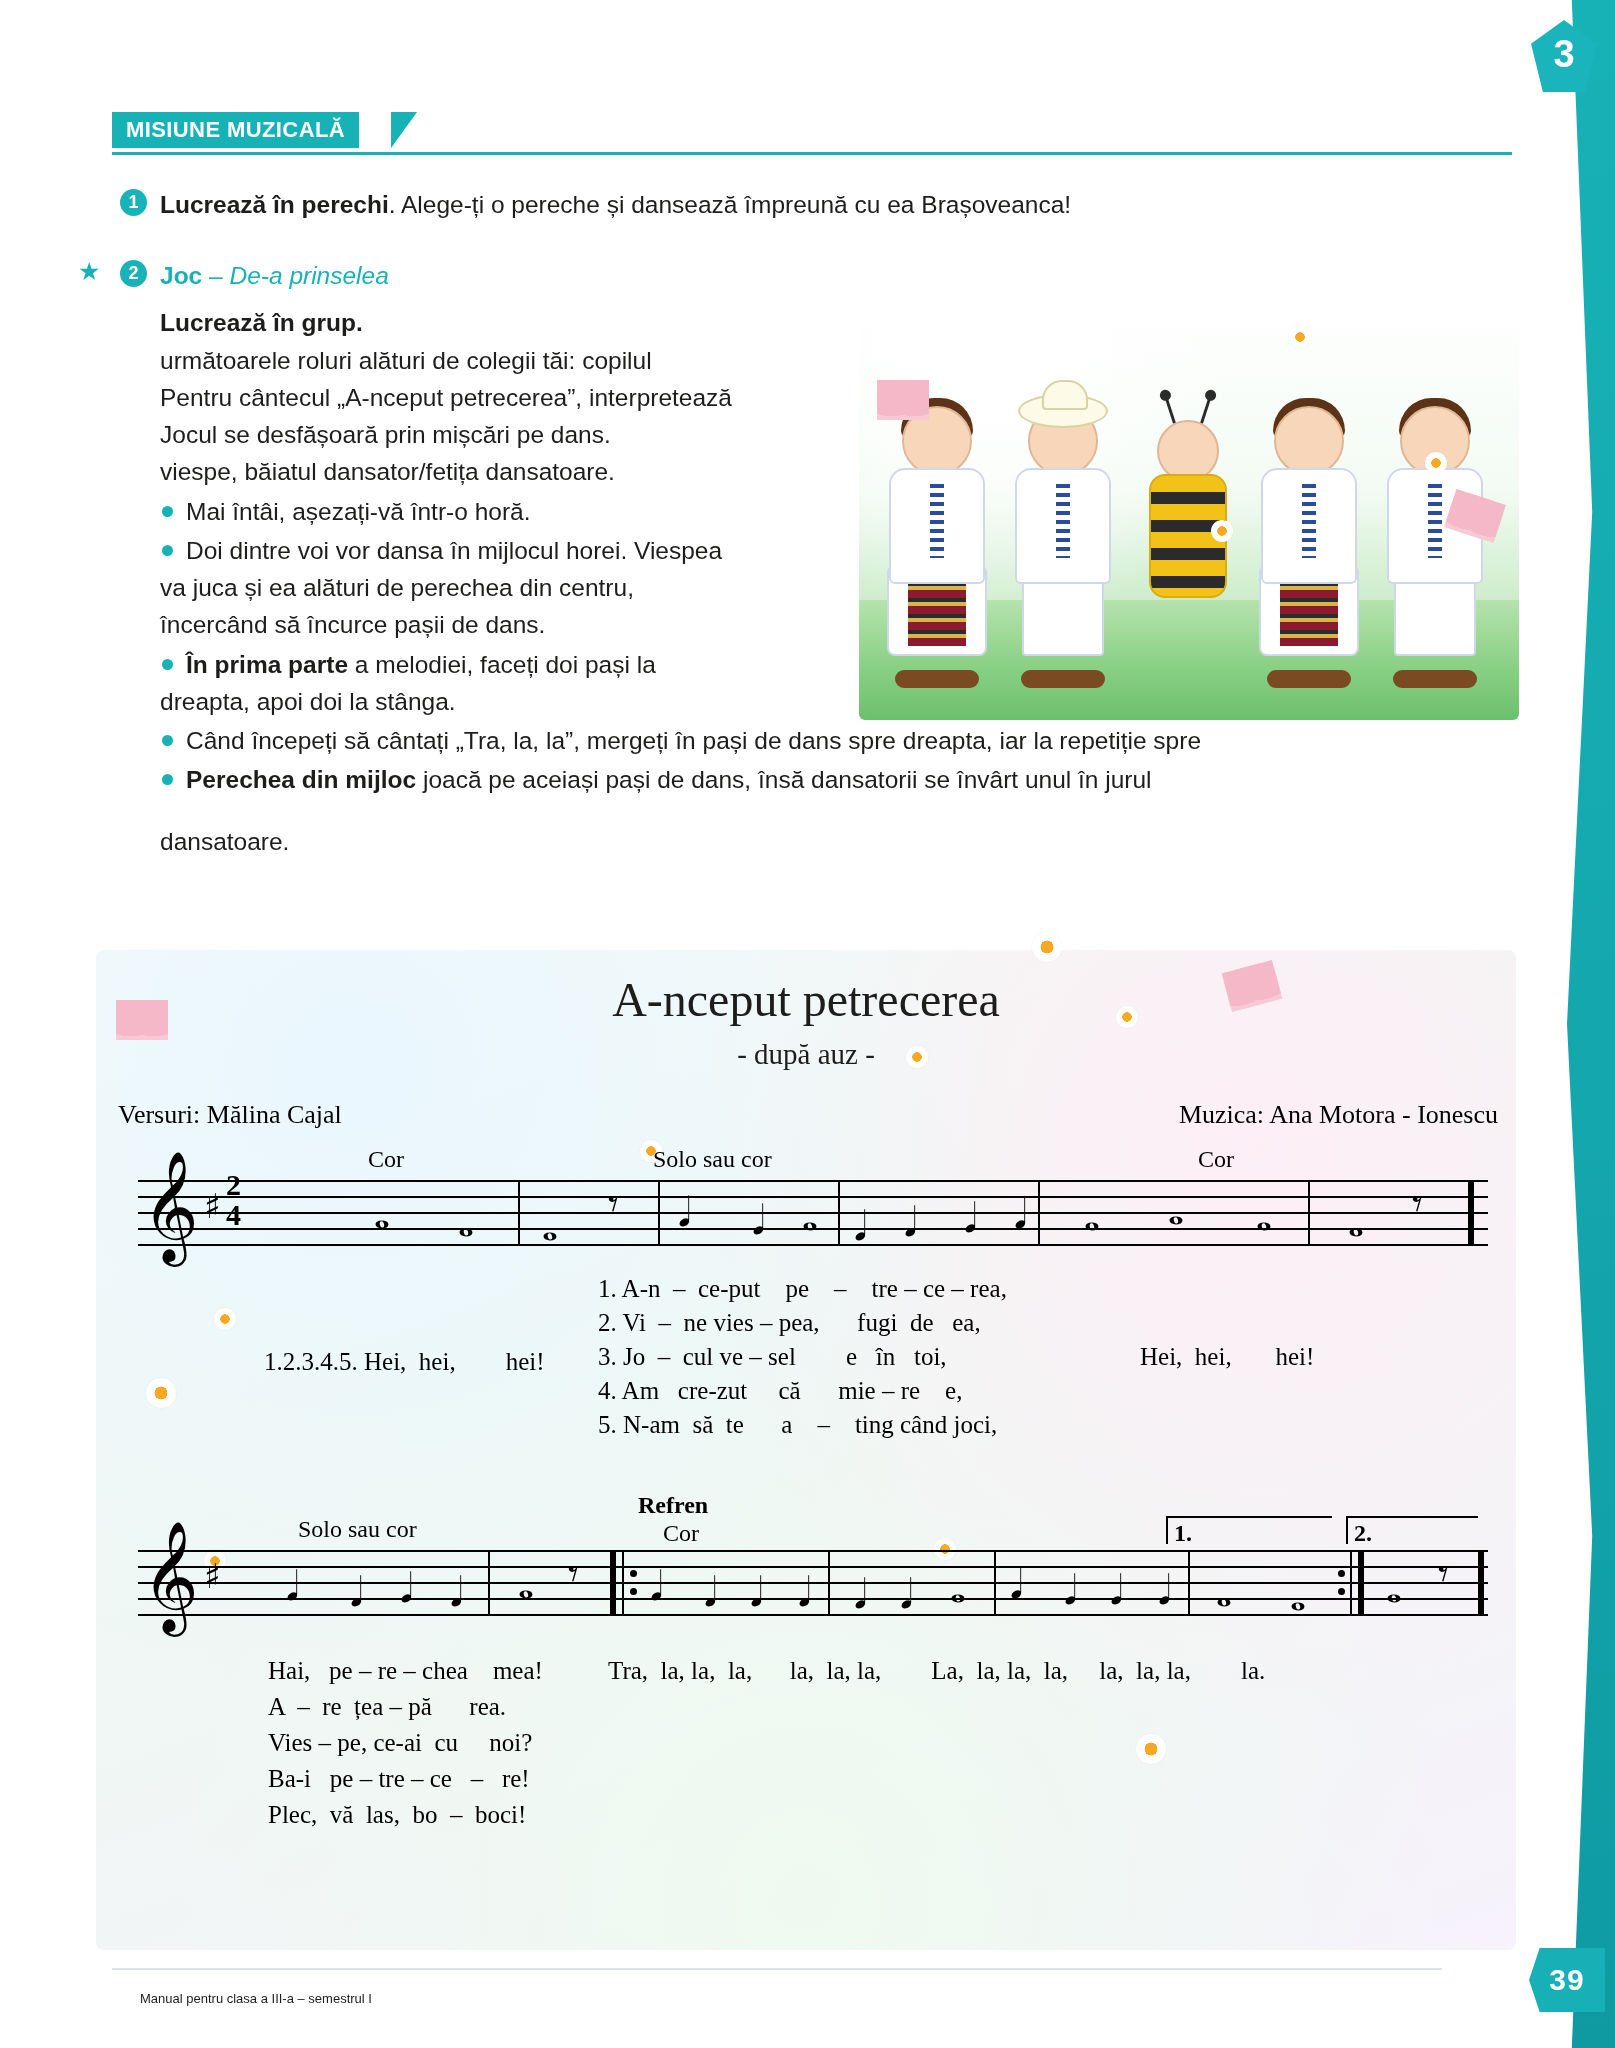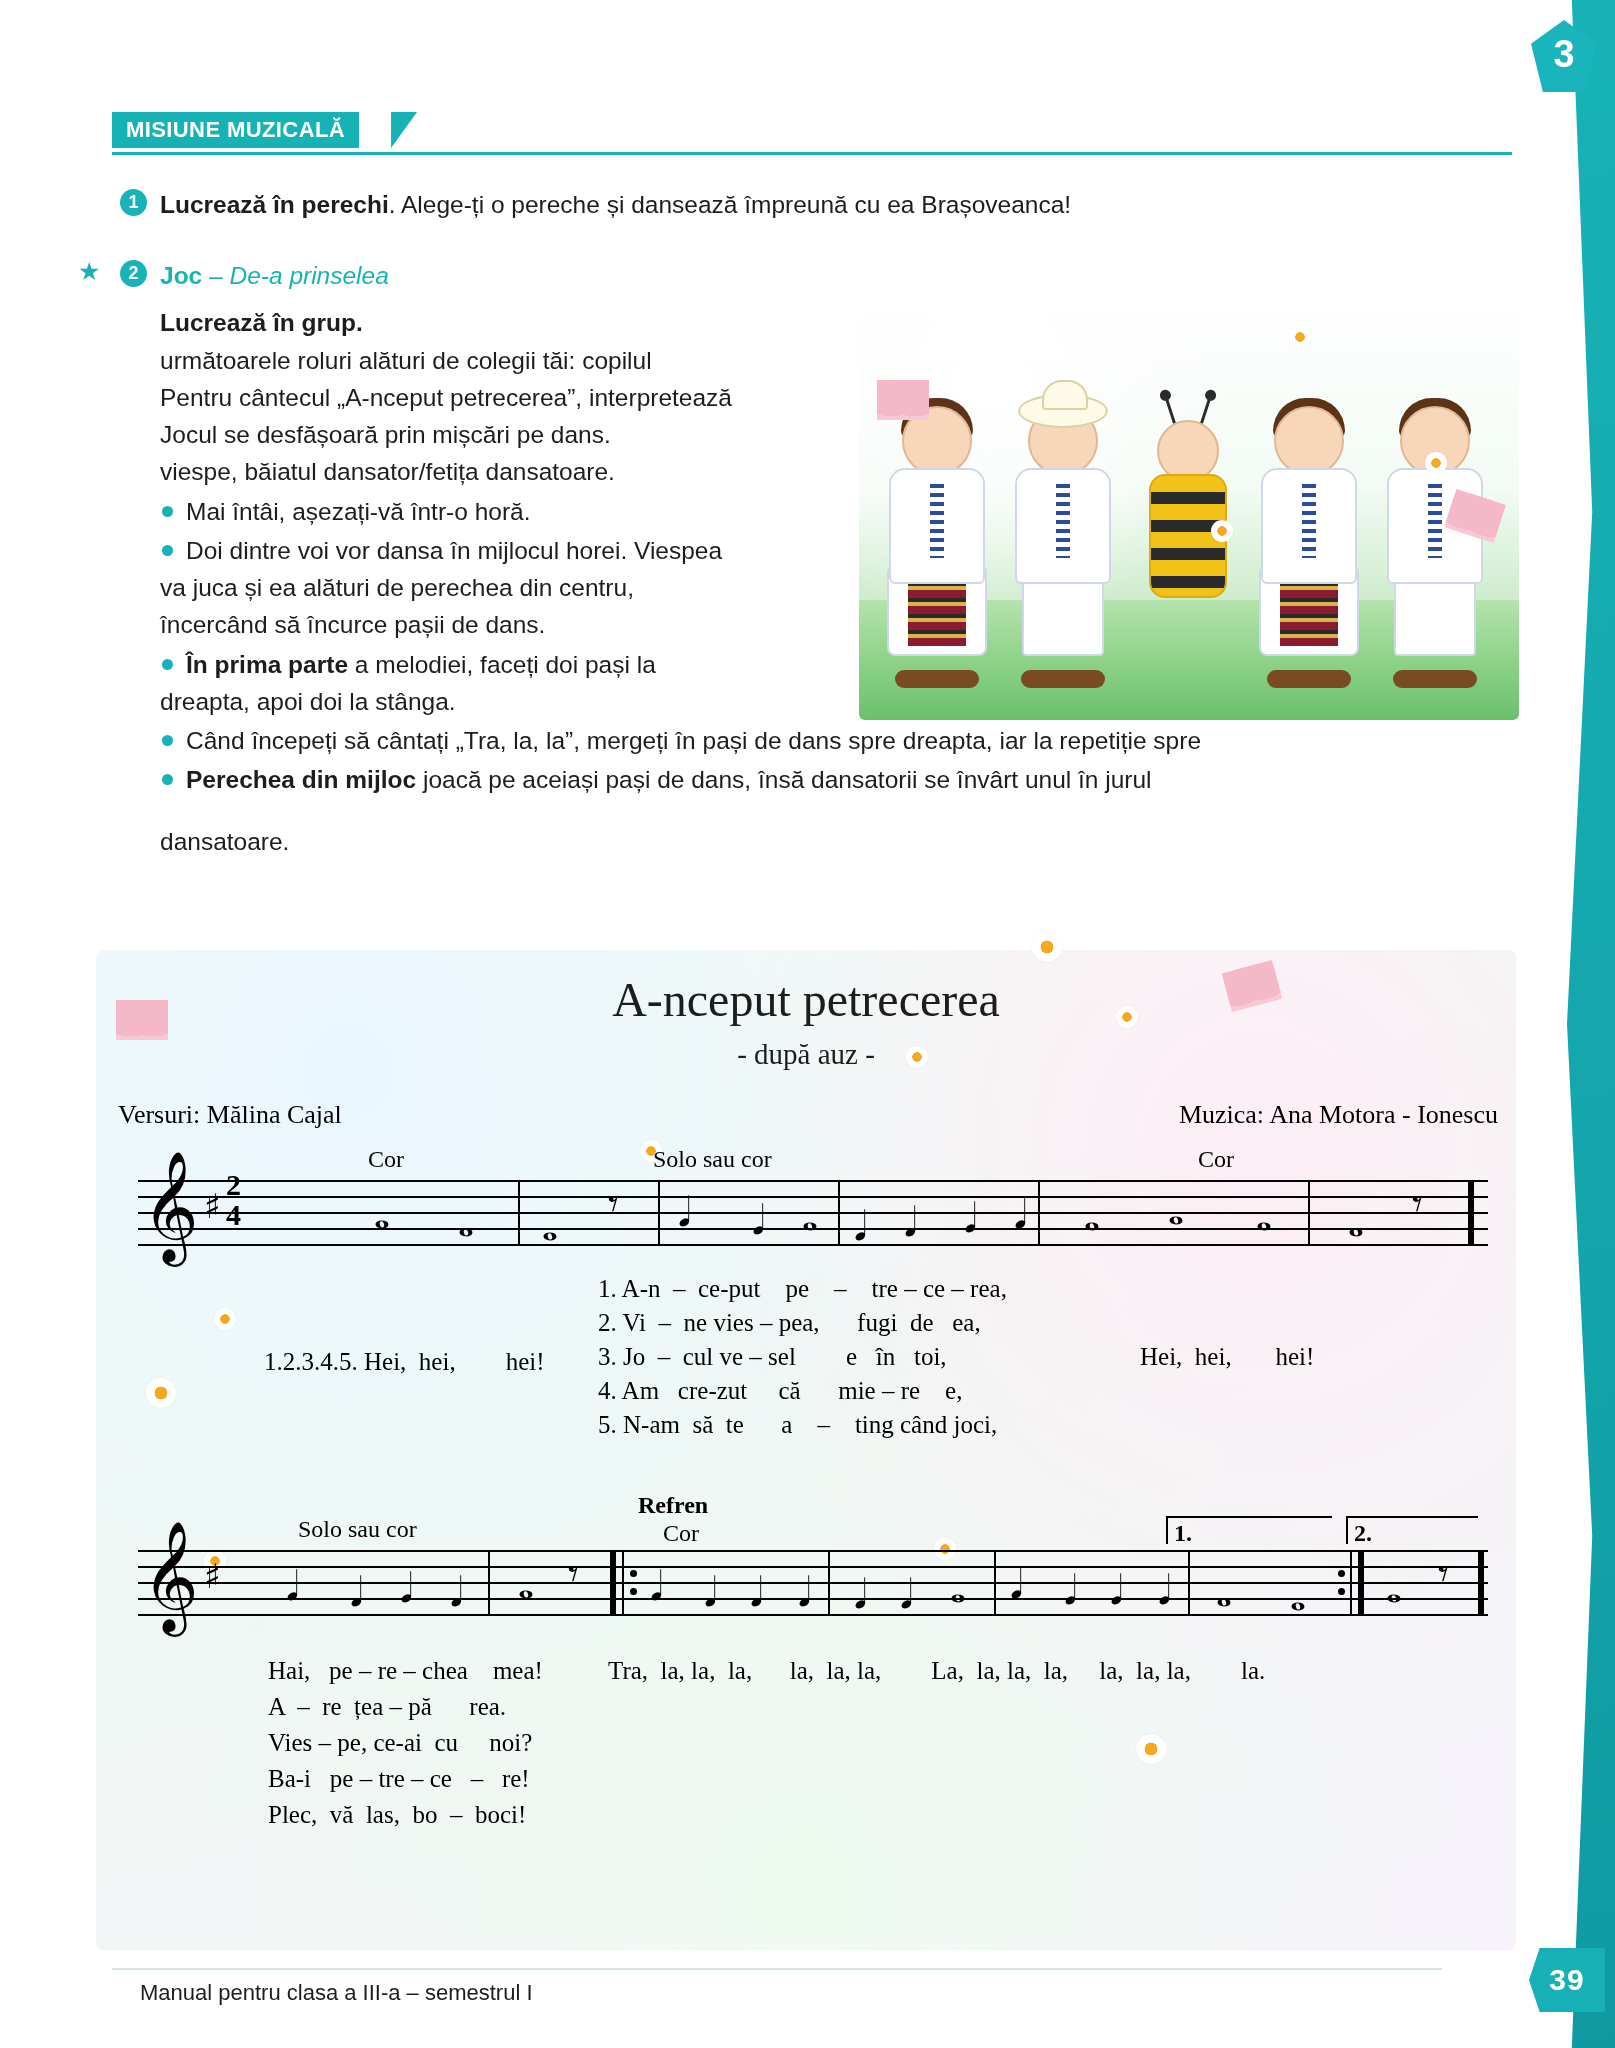--- a/index.html
+++ b/index.html
@@ -506,21 +506,21 @@
     font-family: "Liberation Serif", serif;
     font-weight: bold;
     font-size: 24px;
   }
 
   
   .footer {
     position: absolute;
     left: 140px;
     bottom: 42px;
-    font-size: 22px;
+    font-size: 13px;
     color: #1d1d1b;
   }
   .footer-rule {
     position: absolute;
     left: 112px;
     bottom: 78px;
     width: 1330px;
     height: 2px;
     background: #d7e5e7;
   }

